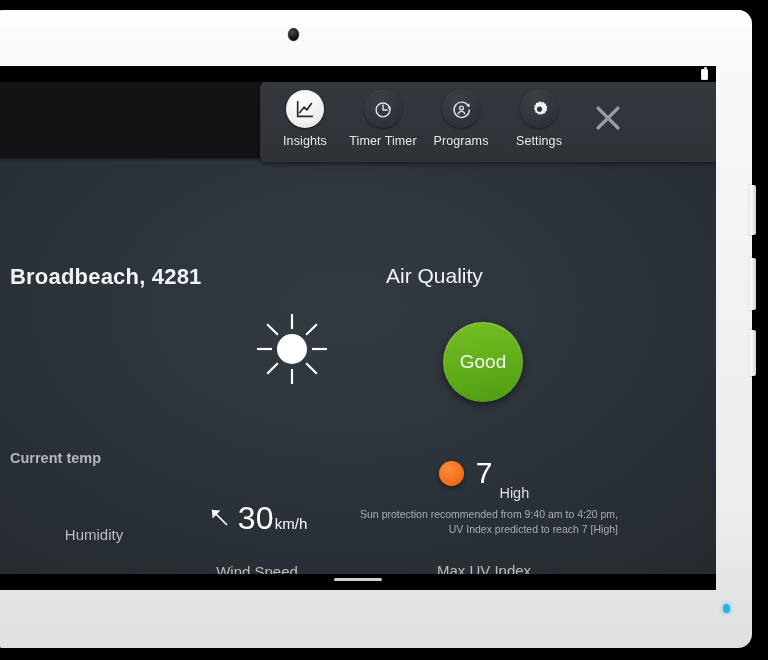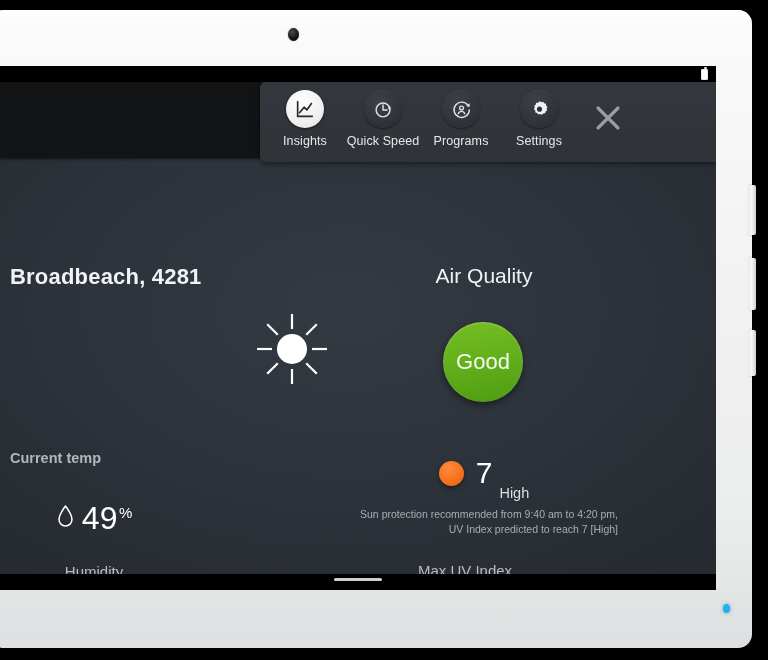--- a/index.html
+++ b/index.html
@@ -188,50 +188,50 @@
     margin-top: 26px; font-size: 15px; color: #b8bcc1;
   }
   .metric .ico { margin-right: 7px; display: inline-block; }
 
   #humidity-metric { left: 24px; top: 338px; width: 140px; }
   #wind-metric     { left: 182px; top: 338px; width: 150px; }
 
   
   .aq-title {
     position: absolute; left: 386px; top: 102px; width: 196px;
-    text-align: center; font-size: 21px; color: #f1f2f3;
+    font-size: 21px; color: #f1f2f3;
   }
   .aq-circle {
     position: absolute; left: 443px; top: 160px;
     width: 80px; height: 80px; border-radius: 50%;
     background: linear-gradient(170deg,#76bd22 0%,#64b11c 45%,#4e9c12 100%);
     box-shadow: 0 3px 7px rgba(0,0,0,.45), inset 0 1px 2px rgba(255,255,255,.25);
     display: flex; align-items: center; justify-content: center;
     cursor: pointer;
   }
-  .aq-circle span { font-size: 22px; color: #f4fbee; }
+  .aq-circle span { font-size: 19px; color: #f4fbee; }
 
   .uv-row {
     position: absolute; left: 386px; top: 287px; width: 196px;
     display: flex; align-items: center; justify-content: center;
   }
   .uv-dot {
     width: 25px; height: 25px; border-radius: 50%;
     background: radial-gradient(circle at 38% 30%, #ff8a3d 0%, #f3701a 60%, #e2650f 100%);
     box-shadow: 0 2px 5px rgba(0,0,0,.45);
   }
   .uv-num { font-size: 30px; font-weight: 300; color: #fff; margin-left: 12px; }
   .uv-level { font-size: 14.5px; color: #dcdee1; margin-left: 7px; position: relative; top: 4px; margin-top: 32px; }
 
   .sun-note {
     position: absolute; left: 350px; top: 345px; width: 268px;
     text-align: right; font-size: 10.5px; line-height: 1.42; color: #a9adb3;
   }
   .maxuv-cap {
-    position: absolute; left: 367px; top: 400px; width: 196px;
+    position: absolute; left: 386px; top: 400px; width: 196px;
     text-align: center; font-size: 15px; color: #b8bcc1;
   }
 </style>
 </head>
 <body>
 
 <div id="device">
 
   <div class="bezel">
     <div class="bezel-top-sheen"></div>
@@ -269,21 +269,21 @@
 
         <div class="nav-item">
           <div class="nav-circle">
             <svg width="23" height="23" viewBox="0 0 24 24">
               <circle cx="11.5" cy="12.5" r="7.2" fill="none" stroke="#dfe1e4" stroke-width="1.5"></circle>
               <path d="M11.5 7.3 L11.5 12.5 L15.8 12.5" fill="none" stroke="#dfe1e4" stroke-width="1.5" stroke-linecap="round"></path>
               <path d="M17.4 8.6 a7.2 7.2 0 0 1 1.3 3.0" fill="none" stroke="#dfe1e4" stroke-width="1.5" stroke-linecap="round"></path>
               <path d="M19.4 9.0 L18.8 12.0 L16.3 10.4 Z" fill="#dfe1e4"></path>
             </svg>
           </div>
-          <div class="nav-label">Quick Speed</div>
+          <div class="nav-label">Timer Timer</div>
         </div>
 
         <div class="nav-item">
           <div class="nav-circle">
             <svg width="23" height="23" viewBox="0 0 24 24">
               <path d="M19.2 8.4 a8 8 0 1 0 1.0 4.2" fill="none" stroke="#dfe1e4" stroke-width="1.5" stroke-linecap="round"></path>
               <path d="M20.6 5.6 L20.4 9.4 L17.0 8.2 Z" fill="#dfe1e4"></path>
               <circle cx="12" cy="10.4" r="2.0" fill="none" stroke="#dfe1e4" stroke-width="1.4"></circle>
               <path d="M8.6 16.4 a3.6 3.6 0 0 1 6.8 0" fill="none" stroke="#dfe1e4" stroke-width="1.4" stroke-linecap="round"></path>
             </svg>
@@ -326,32 +326,36 @@
               <line x1="59" y1="39" x2="74" y2="39"></line>
               <line x1="14.2" y1="14.2" x2="24.8" y2="24.8"></line>
               <line x1="53.2" y1="53.2" x2="63.8" y2="63.8"></line>
               <line x1="63.8" y1="14.2" x2="53.2" y2="24.8"></line>
               <line x1="24.8" y1="53.2" x2="14.2" y2="63.8"></line>
             </g>
           </svg>
         </div>
 
         <div class="metric" id="humidity-metric">
+          <div class="cap">Humidity</div>
+        </div>
+
+        <div class="metric" id="wind-metric">
           <div class="value-row">
             <span class="ico">
-              <svg width="19" height="25" viewBox="0 0 20 26">
-                <path d="M10 2 C10 2 3.2 11 3.2 16.2 a6.8 6.8 0 0 0 13.6 0 C16.8 11 10 2 10 2 Z" fill="none" stroke="#ffffff" stroke-width="1.6" stroke-linejoin="round"></path>
+              <svg width="24" height="24" viewBox="0 0 24 24">
+                <path d="M19.5 19.5 L5.5 5.5" stroke="#ffffff" stroke-width="1.7" stroke-linecap="round"></path>
+                <path d="M5.0 5.0 L13.4 5.6 L5.6 13.4 Z" fill="#ffffff"></path>
               </svg>
             </span>
-            <span class="big">49</span>
-            <span class="unit sup">%</span>
-          </div>
-          <div class="cap">Humidity</div>
-        </div>
-
+            <span class="big">30</span>
+            <span class="unit">km/h</span>
+          </div>
+          <div class="cap">Wind Speed</div>
+        </div>
 
         <div class="aq-title">Air Quality</div>
 
         <div class="aq-circle">
           <span>Good</span>
         </div>
 
         <div class="uv-row">
           <div class="uv-dot"></div>
           <span class="uv-num">7</span>

